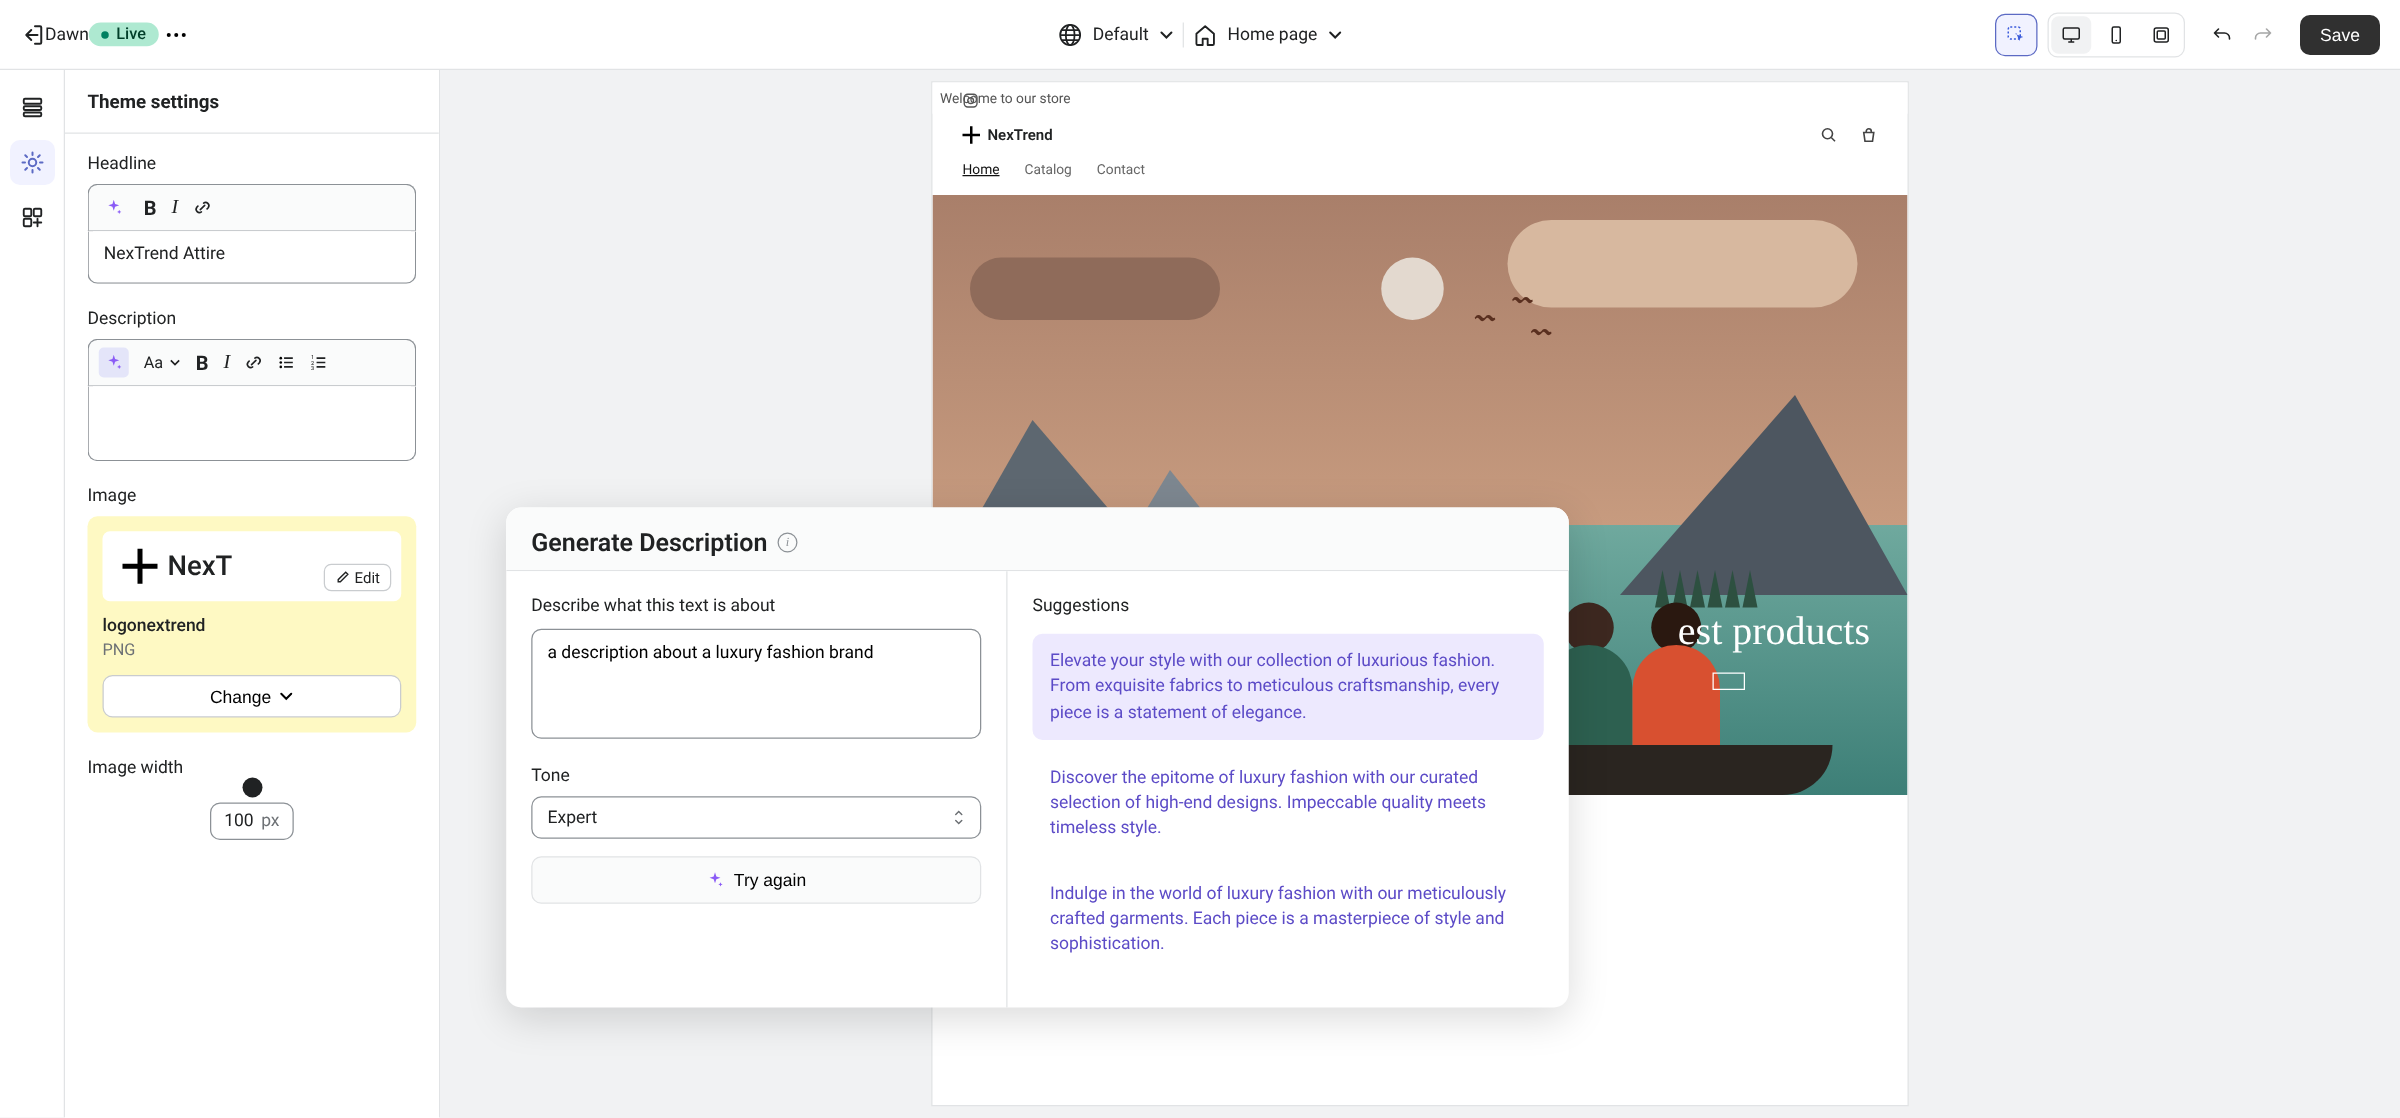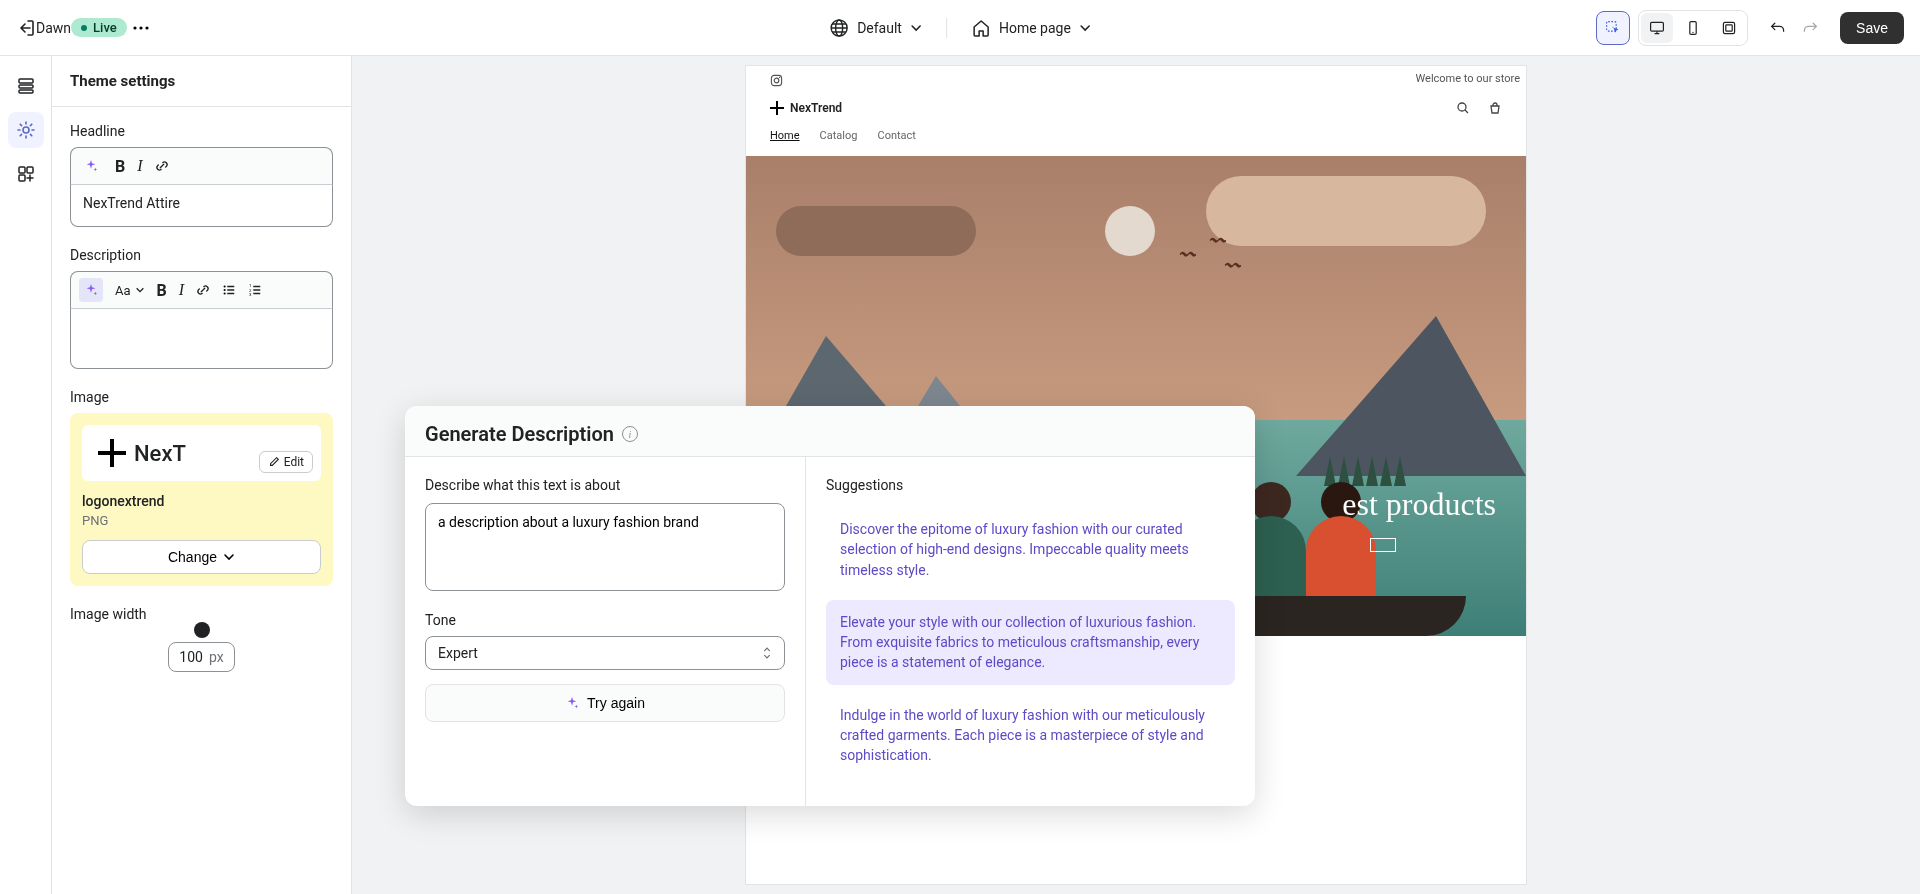--- a/index.html
+++ b/index.html
@@ -1,20 +1,20 @@
 <!DOCTYPE html>
 <html><head>
 <meta charset="utf-8">
 <style>
 * { box-sizing: border-box; margin: 0; padding: 0; }
 body { font-family: -apple-system, BlinkMacSystemFont, "Segoe UI", Roboto, Helvetica, Arial, sans-serif; font-size: 14px; color: #202223; background: #f6f6f7; overflow: hidden; }
 
 .topbar { height: 56px; background: #fff; border-bottom: 1px solid #e1e3e5; display: flex; align-items: center; padding: 0 16px; justify-content: space-between; }
 .topbar-left { display: flex; align-items: center; }
-.topbar-center { display: flex; align-items: flex-start; gap: 24px; position: absolute; left: 50%; transform: translateX(-50%); }
+.topbar-center { display: flex; align-items: flex-start; gap: 7px; position: absolute; left: 50%; transform: translateX(-50%); }
 .topbar-right { display: flex; align-items: center; gap: 8px; }
 
 .exit-icon { width: 20px; height: 20px; cursor: pointer; }
 .theme-name { font-size: 14px; color: #202223; }
 .live-badge { background: #aee9d1; color: #003e29; padding: 2px 10px; border-radius: 10px; font-size: 13px; font-weight: 500; display:flex; align-items:center; gap:6px;}
 .live-badge::before{content:""; width:6px; height:6px; background:#008060; border-radius:50%;}
 .more-btn { cursor: pointer; padding: 4px; }
 
 .center-group { display: flex; align-items: center; gap: 8px; cursor: pointer; }
 .divider-v { width: 1px; height: 20px; background: #e1e3e5; }
@@ -63,21 +63,21 @@
 .slider-track{flex:1; height:4px; background:repeating-linear-gradient(90deg,#c9cccf 0 1px,transparent 1px 4px); border-radius:2px; position:relative;}
 .slider-fill{position:absolute;left:0;top:0;height:100%;width:12%;background:#202223;border-radius:2px;}
 .slider-thumb{position:absolute; left:12%; top:50%; width:16px; height:16px; background:#202223; border-radius:50%; transform:translate(-50%,-50%);}
 .slider-val{border:1px solid #8c9196; border-radius:8px; padding:6px 10px; display:flex; align-items:center; gap:6px; font-size:14px;}
 .slider-unit{color:#6d7175;}
 
 .collapse-handle{position:absolute; top:0; right:-8px; width:8px; height:100%;}
 
 .preview-area { flex:1; background:#f1f2f3; display:flex; justify-content:center; padding:10px 0; overflow:auto;}
 .preview-frame{ width:780px; background:#fff; box-shadow:0 0 0 1px #e1e3e5; position:relative;}
-.pv-ann{background:#fff; text-align:right; padding:6px; font-size:11px; color:#555;}
+.pv-ann{background:#fff; text-align:left; padding:6px; font-size:11px; color:#555;}
 .pv-header{display:flex; align-items:center; justify-content:space-between; padding:10px 24px;}
 .pv-brand{display:flex;align-items:center;gap:6px;font-size:12px;font-weight:600;}
 .pv-brand-mark{width:14px;height:14px;position:relative;}
 .pv-brand-mark::before,.pv-brand-mark::after{content:"";position:absolute;background:#000;}
 .pv-brand-mark::before{width:100%;height:2px;top:6px;}
 .pv-brand-mark::after{width:2px;height:100%;left:6px;}
 .pv-icons{display:flex;gap:18px;}
 .pv-nav{display:flex; gap:20px; padding:4px 24px 14px; font-size:11px; color:#666;}
 .pv-nav span:first-child{text-decoration:underline; color:#111;}
 .pv-ig{position:absolute; left:24px; top:8px;}
@@ -434,20 +434,20 @@
         <button class="try-again">
           <svg viewBox="0 0 16 16" class="icon14">
               <path d="M8 1l1.2 3.8L13 6l-3.8 1.2L8 11l-1.2-3.8L3 6l3.8-1.2L8 1z" fill="#8b5cf6"></path>
               <path d="M13 10l.6 1.4 1.4.6-1.4.6L13 14l-.6-1.4-1.4-.6 1.4-.6L13 10z" fill="#8b5cf6"></path>
             </svg>
           <span>Try again</span>
         </button>
       </div>
       <div class="popup-right">
         <div class="sugg-title">Suggestions</div>
+        <div class="sugg sel">Elevate your style with our collection of luxurious fashion. From exquisite fabrics to meticulous craftsmanship, every piece is a statement of elegance.</div>
         <div class="sugg">Discover the epitome of luxury fashion with our curated selection of high-end designs. Impeccable quality meets timeless style.</div>
-        <div class="sugg sel">Elevate your style with our collection of luxurious fashion. From exquisite fabrics to meticulous craftsmanship, every piece is a statement of elegance.</div>
         <div class="sugg">Indulge in the world of luxury fashion with our meticulously crafted garments. Each piece is a masterpiece of style and sophistication.</div>
       </div>
     </div>
   </div>
 
 </div>
 
 </body></html>

